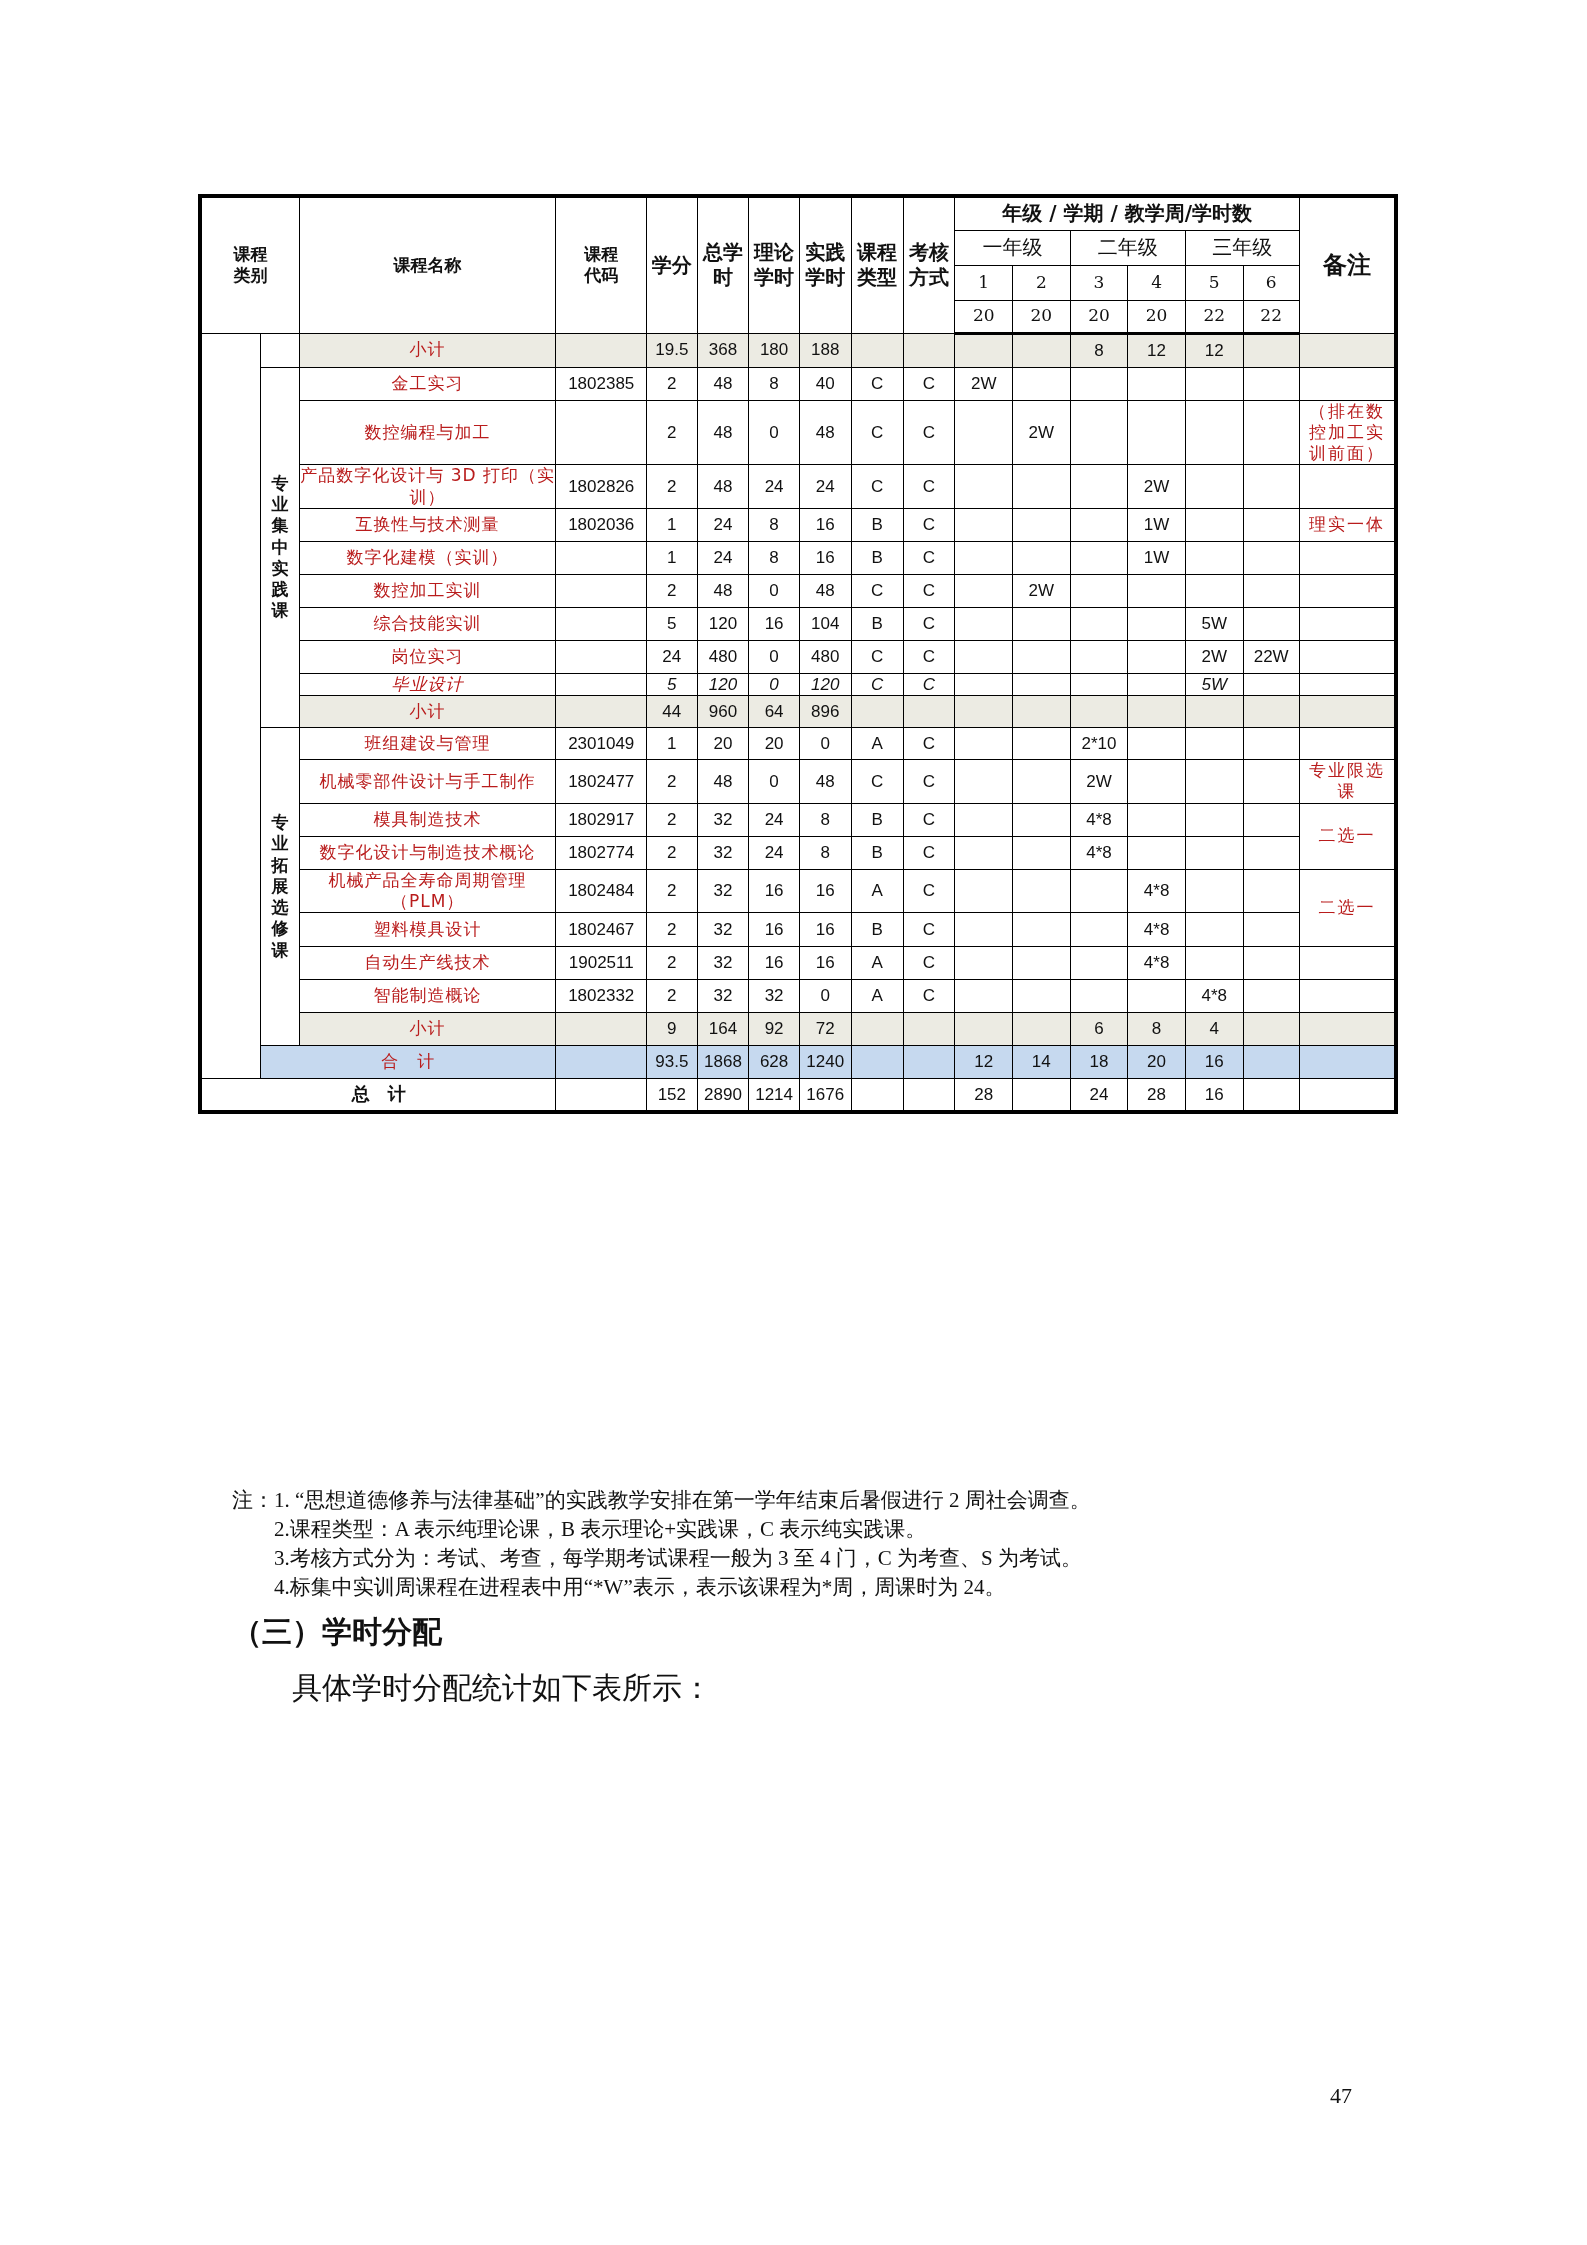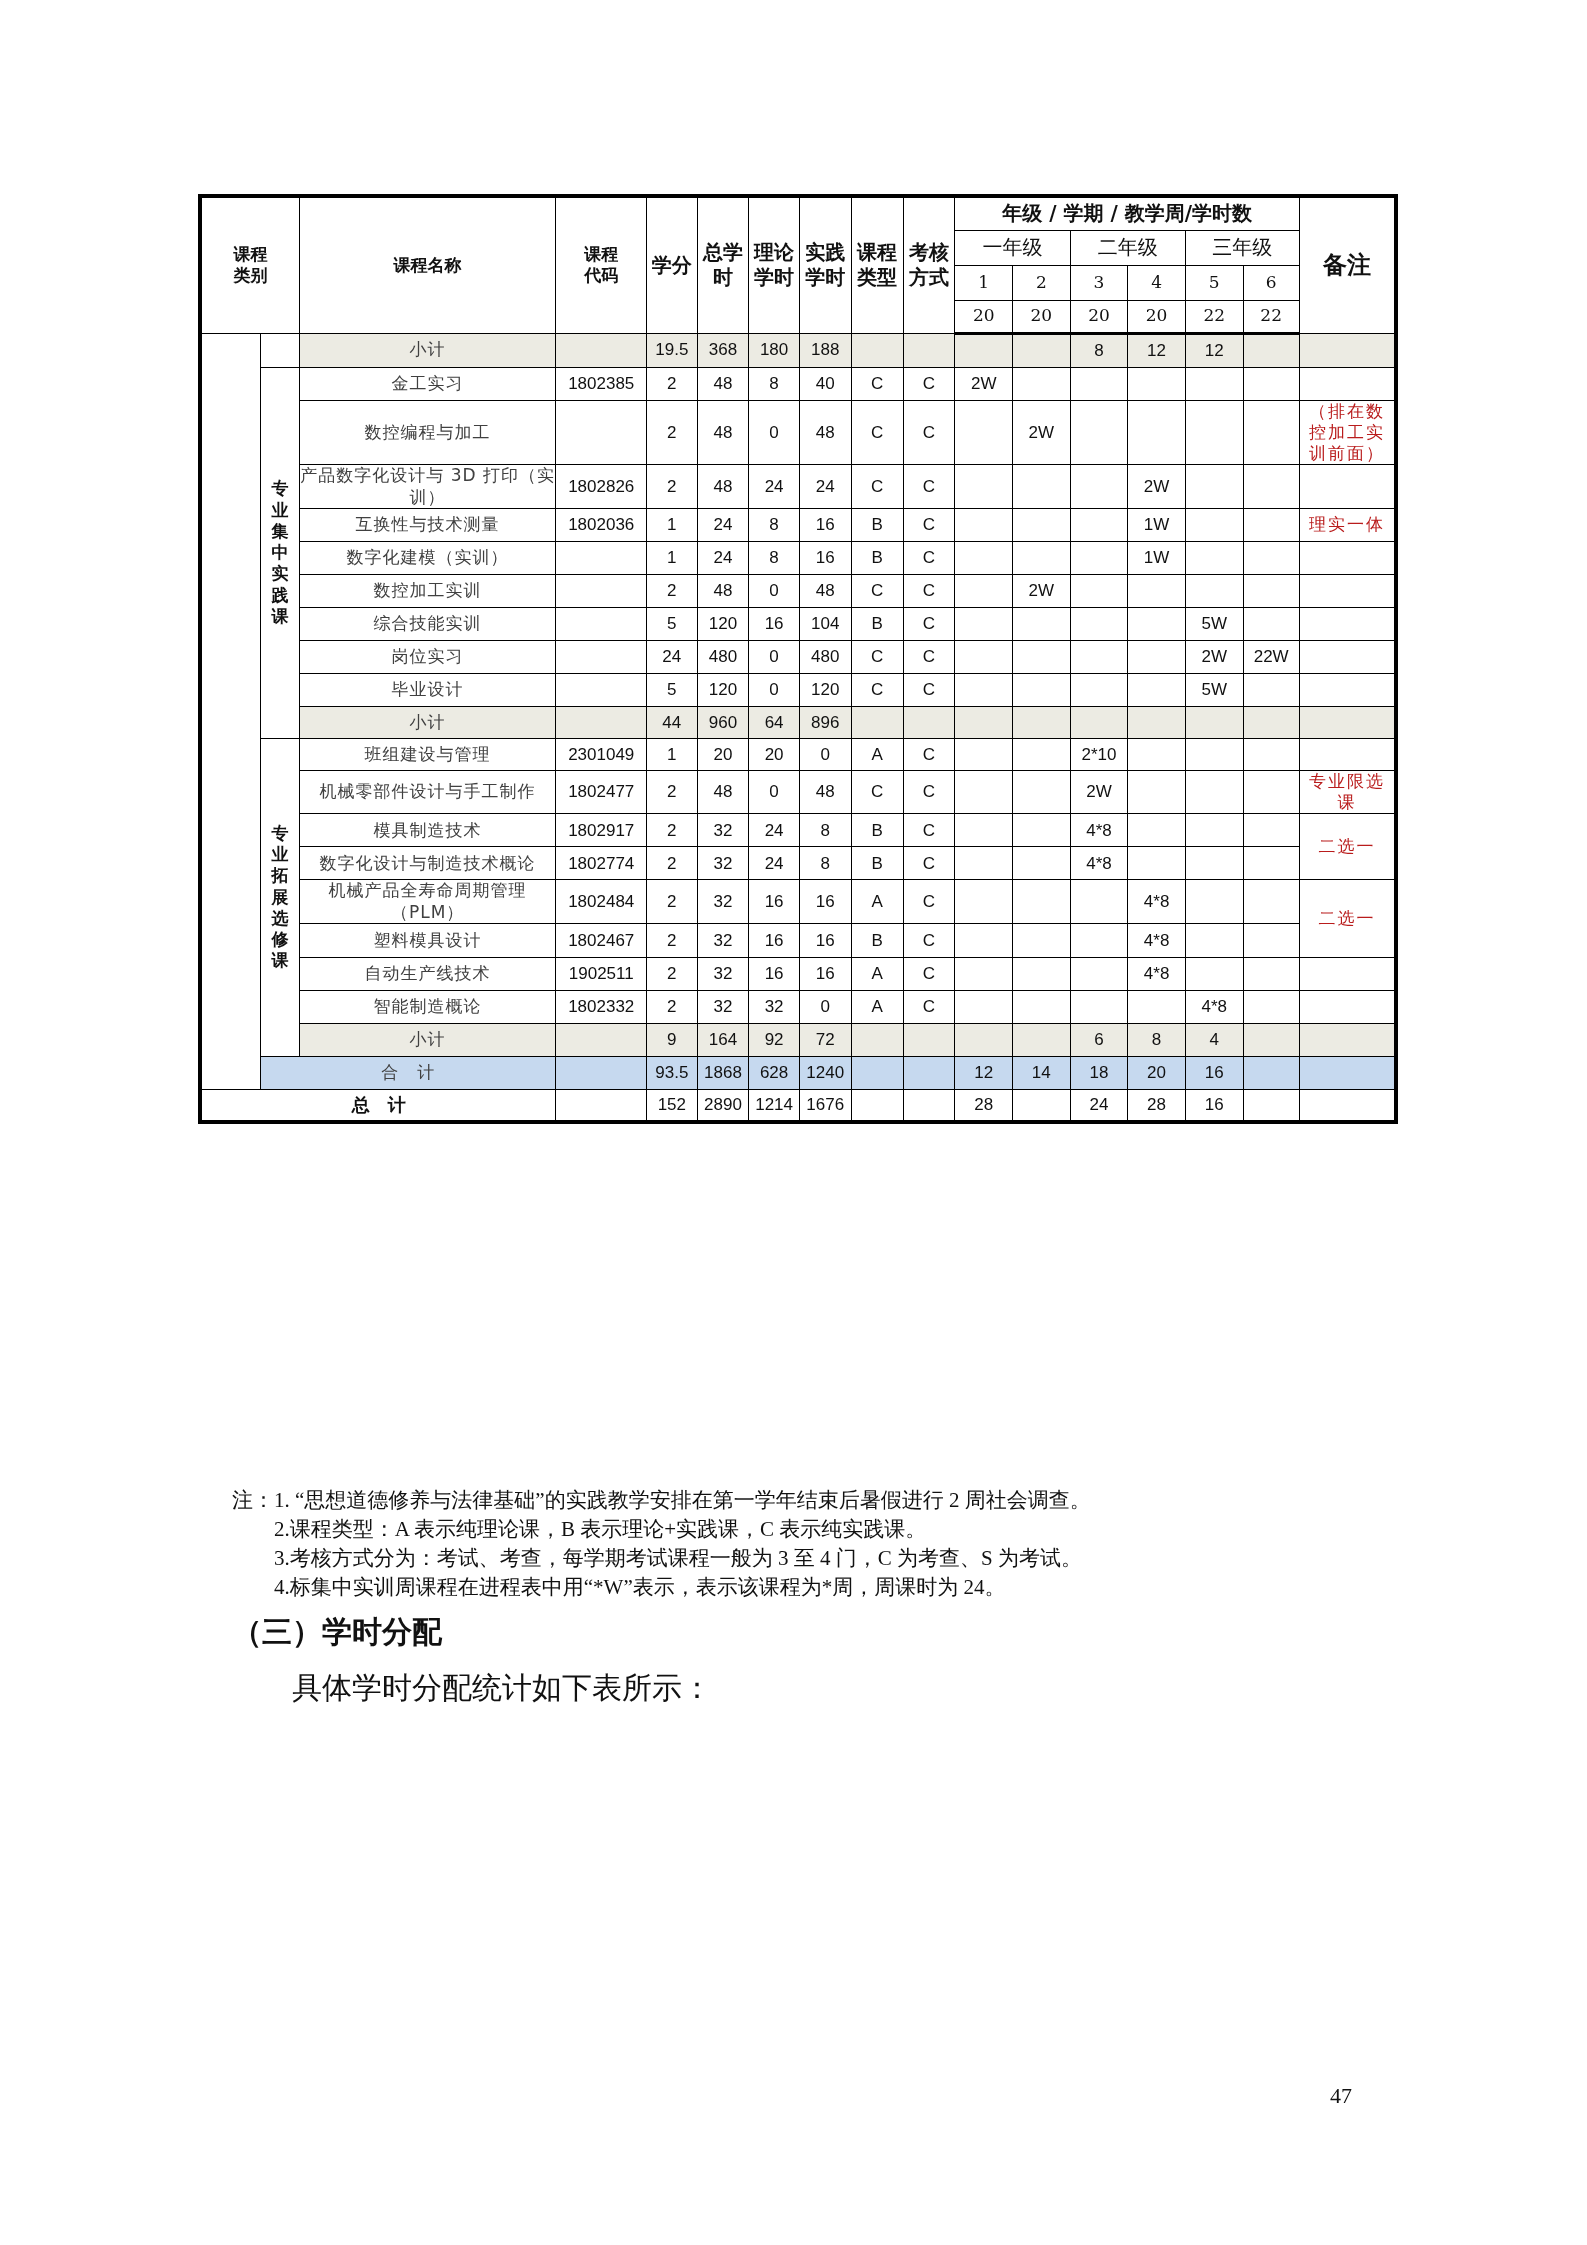--- a/index.html
+++ b/index.html
@@ -9,21 +9,21 @@
     position:absolute; left:198px; top:194px; width:1200px;
     border-collapse:collapse; table-layout:fixed;
     border:4px solid #000;
   }
   table.curr td {
     border:1.5px solid #000; text-align:center; vertical-align:middle;
     padding:0; font-size:17px; line-height:1.25; overflow:hidden;
   }
   .hdr { font-family:"DejaVu Serif", serif; font-size:22px; font-weight:bold; }
   .hdr-num { font-family:"DejaVu Serif", serif; font-size:22px; }
-  .name { font-family:"DejaVu Sans", sans-serif; color:#404040; font-size:17px; letter-spacing:1px; }
+  .name { font-family:"DejaVu Sans", sans-serif; color:#b91c1c; font-size:17px; letter-spacing:1px; }
   .num { font-family:"Liberation Sans", sans-serif; font-size:18px; }
   .remark { font-family:"DejaVu Sans", sans-serif; font-size:16px; color:#b91c1c; letter-spacing:2px; line-height:1.35; }
   .cat { font-family:"DejaVu Serif", serif; font-weight:bold; font-size:18px; line-height:1.45; }
   .sub { background:#ecebe3; }
   .tot { background:#c6d9ef; }
   tr.thead-sep td { border-bottom:3px solid #000; }
   .notes {
     position:absolute; left:232px; top:1486px; width:1150px;
     font-family:"Liberation Serif", "DejaVu Serif", serif; font-size:21px; line-height:29px;
   }
@@ -252,21 +252,21 @@
           <td class="num ">C</td>
           <td class="num ">C</td>
           <td class="num "></td>
           <td class="num "></td>
           <td class="num "></td>
           <td class="num "></td>
           <td class="num ">2W</td>
           <td class="num ">22W</td>
           <td class="remark"></td>
         </tr>
-        <tr style="height: 33px;">
+        <tr style="height: 22px; font-style: italic;">
           <td class="name">毕业设计</td>
           <td class="num "></td>
           <td class="num ">5</td>
           <td class="num ">120</td>
           <td class="num ">0</td>
           <td class="num ">120</td>
           <td class="num ">C</td>
           <td class="num ">C</td>
           <td class="num "></td>
           <td class="num "></td>

